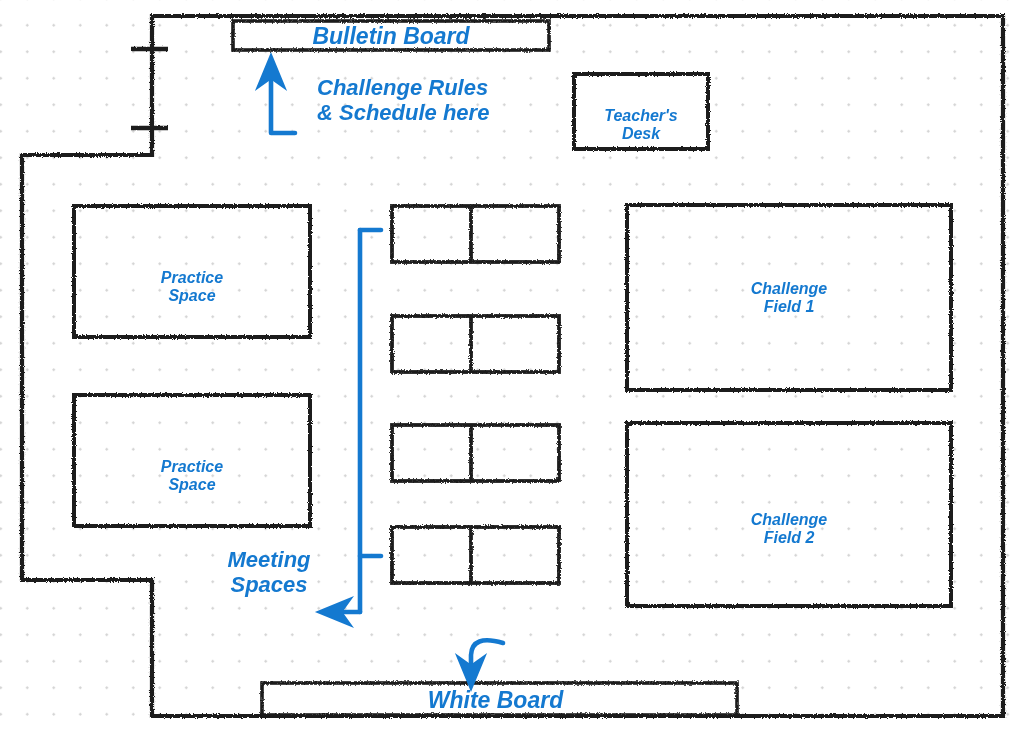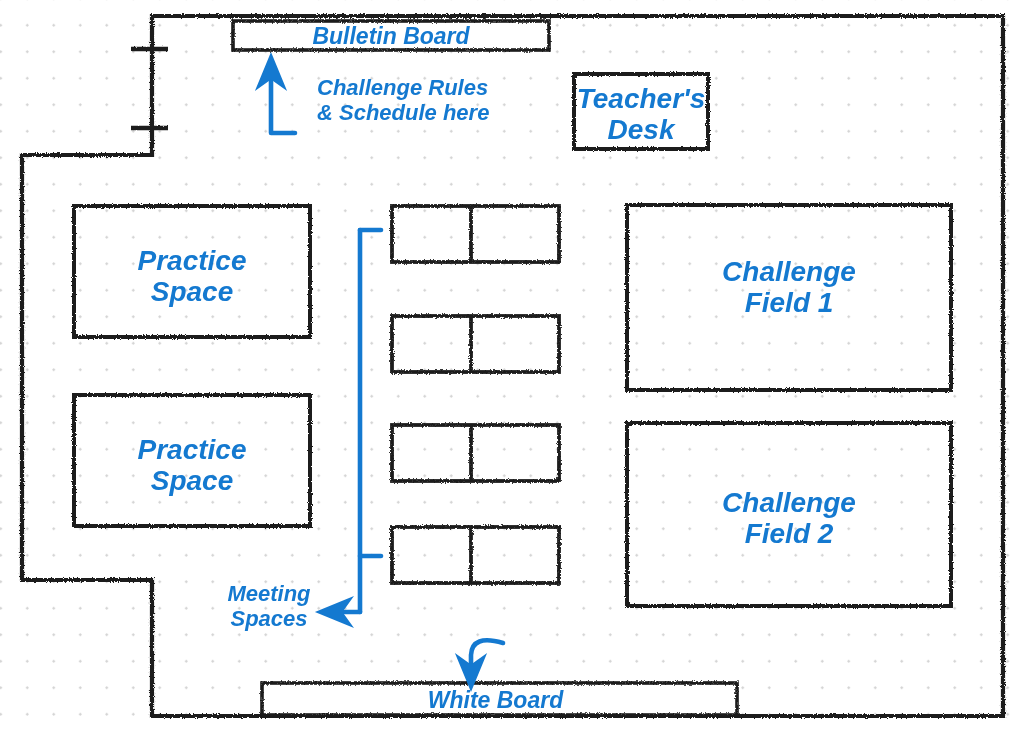--- a/index.html
+++ b/index.html
@@ -30,21 +30,21 @@
     color: #1479d0;
     font-family: "Liberation Sans", sans-serif;
     font-weight: bold;
     text-align: center;
     line-height: 1.12;
     white-space: pre-line;
     pointer-events: none;
     user-select: none;
     font-style: italic;
   }
-  .lbl-room { font-size: 28px; }
+  .lbl-room { font-size: 16px; margin-top: 24px; }
   .lbl-board { font-size: 23px; }
   .lbl-note { font-size: 22px; text-align: left; }
   .lbl-note-c { font-size: 22px; text-align: center; }
 </style>
 </head>
 <body>
 
 <div id="canvas">
 
   <svg id="svg-layer" viewBox="0 0 1018 736" xmlns="http://www.w3.org/2000/svg">
@@ -151,17 +151,17 @@
 Field 1</div>
 
   <div class="lbl lbl-room" style="left:627px; top:487px; width:324px;">Challenge
 Field 2</div>
 
   <div class="lbl lbl-board" style="left:258px; top:688px; width:475px;">White Board</div>
 
   <div class="lbl lbl-note" style="left:317px; top:76px; width:250px;">Challenge Rules
 &amp; Schedule here</div>
 
-  <div class="lbl lbl-note-c" style="left:196px; top:582px; width:146px;">Meeting
+  <div class="lbl lbl-note-c" style="left:196px; top:548px; width:146px;">Meeting
 Spaces</div>
 
 
 </div>
 
 </body></html>

